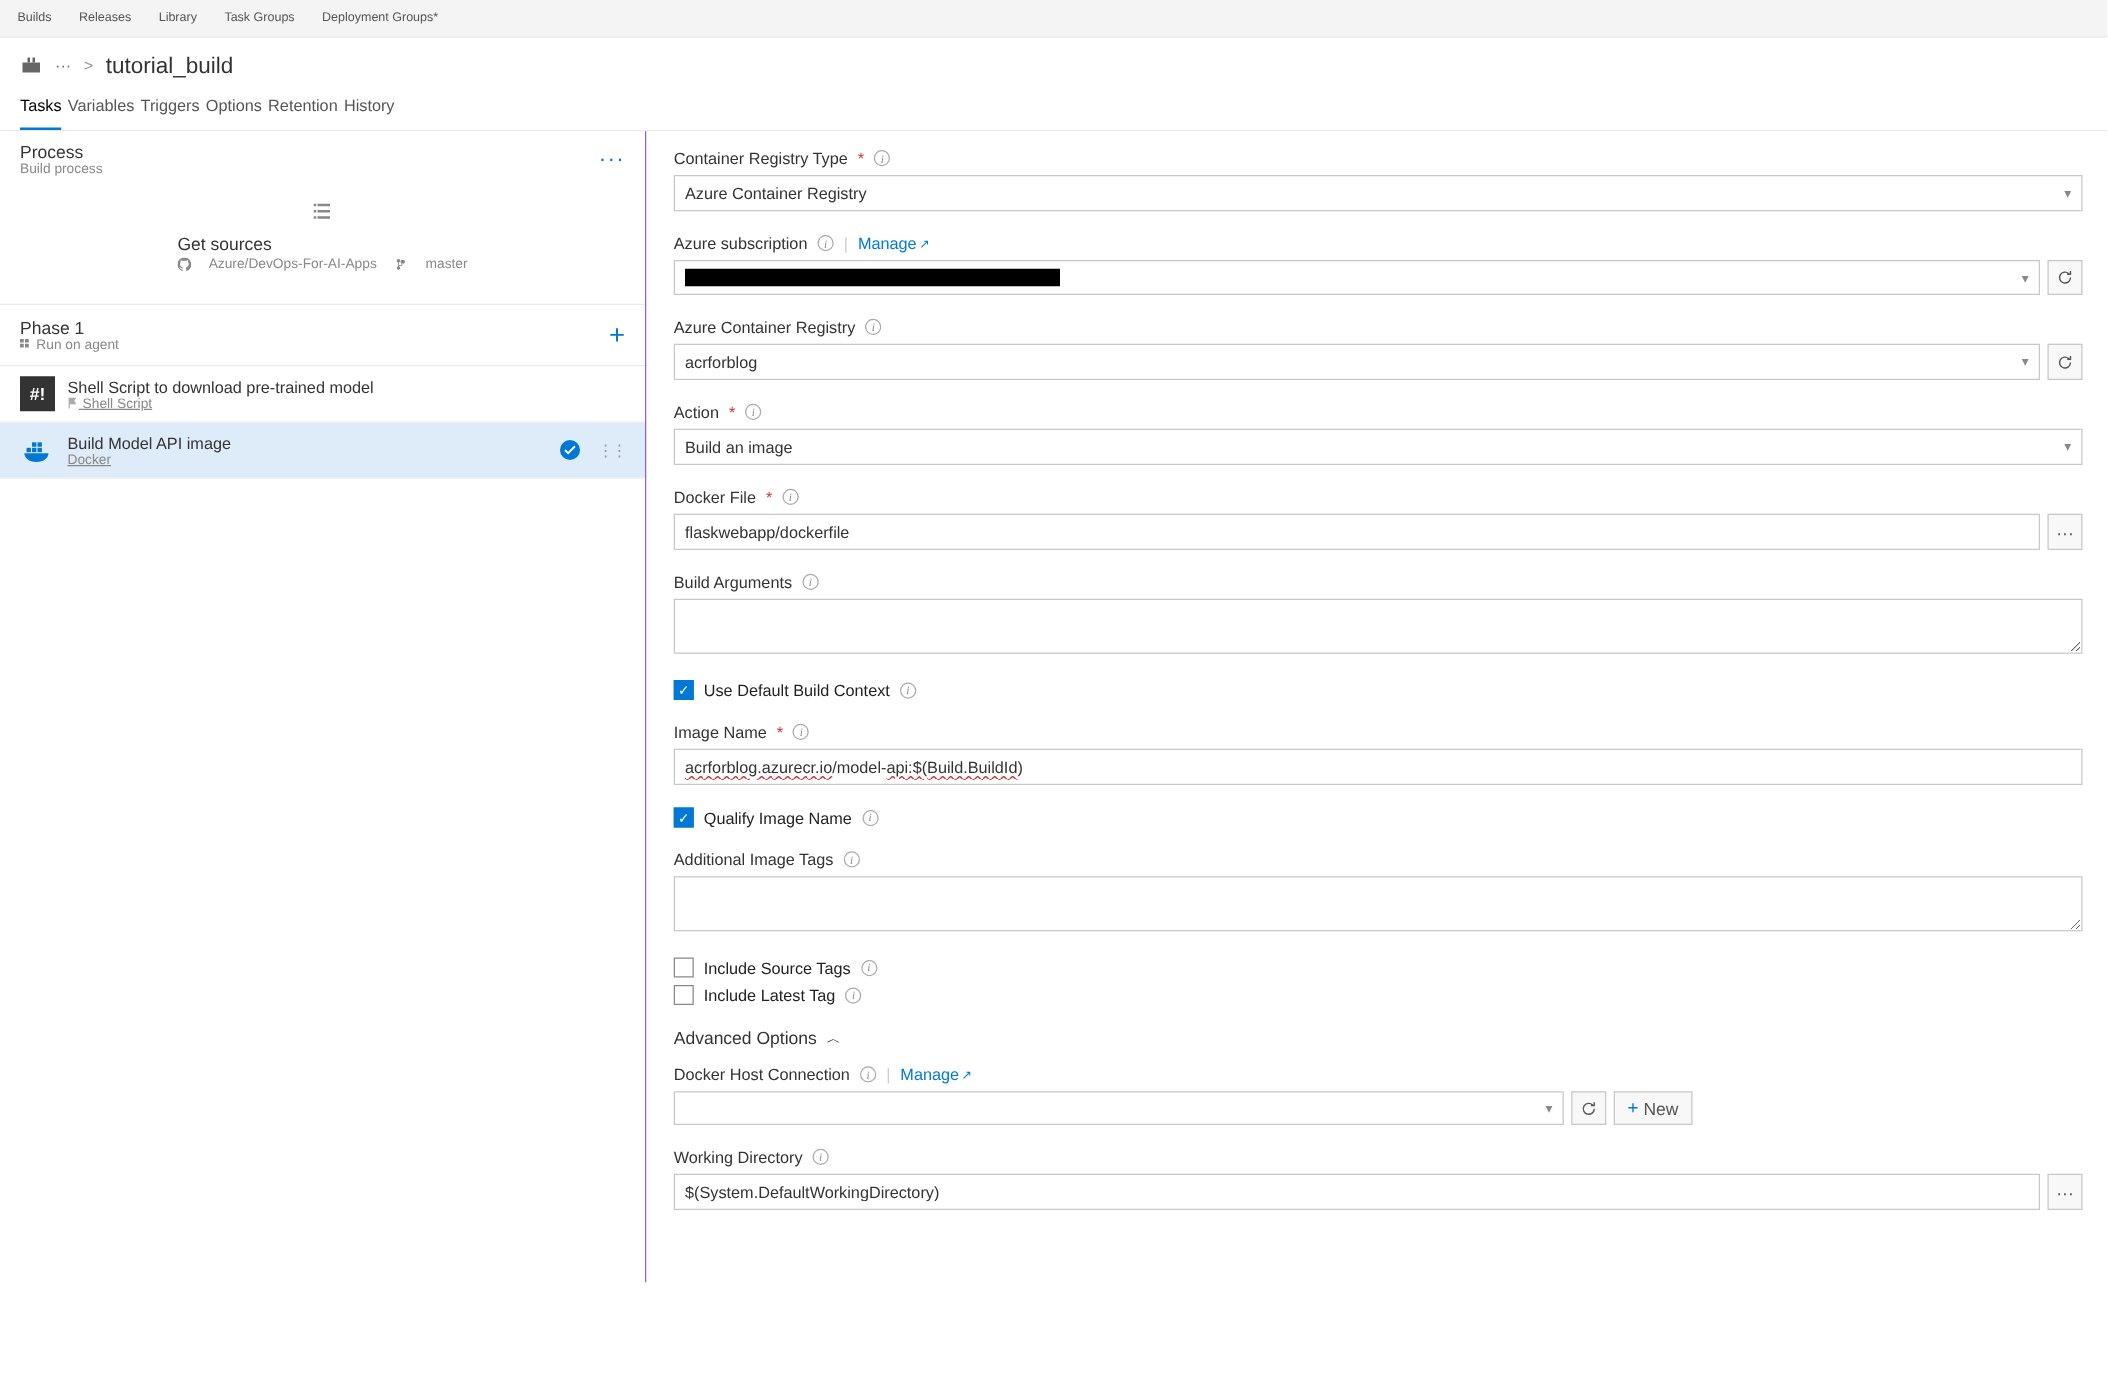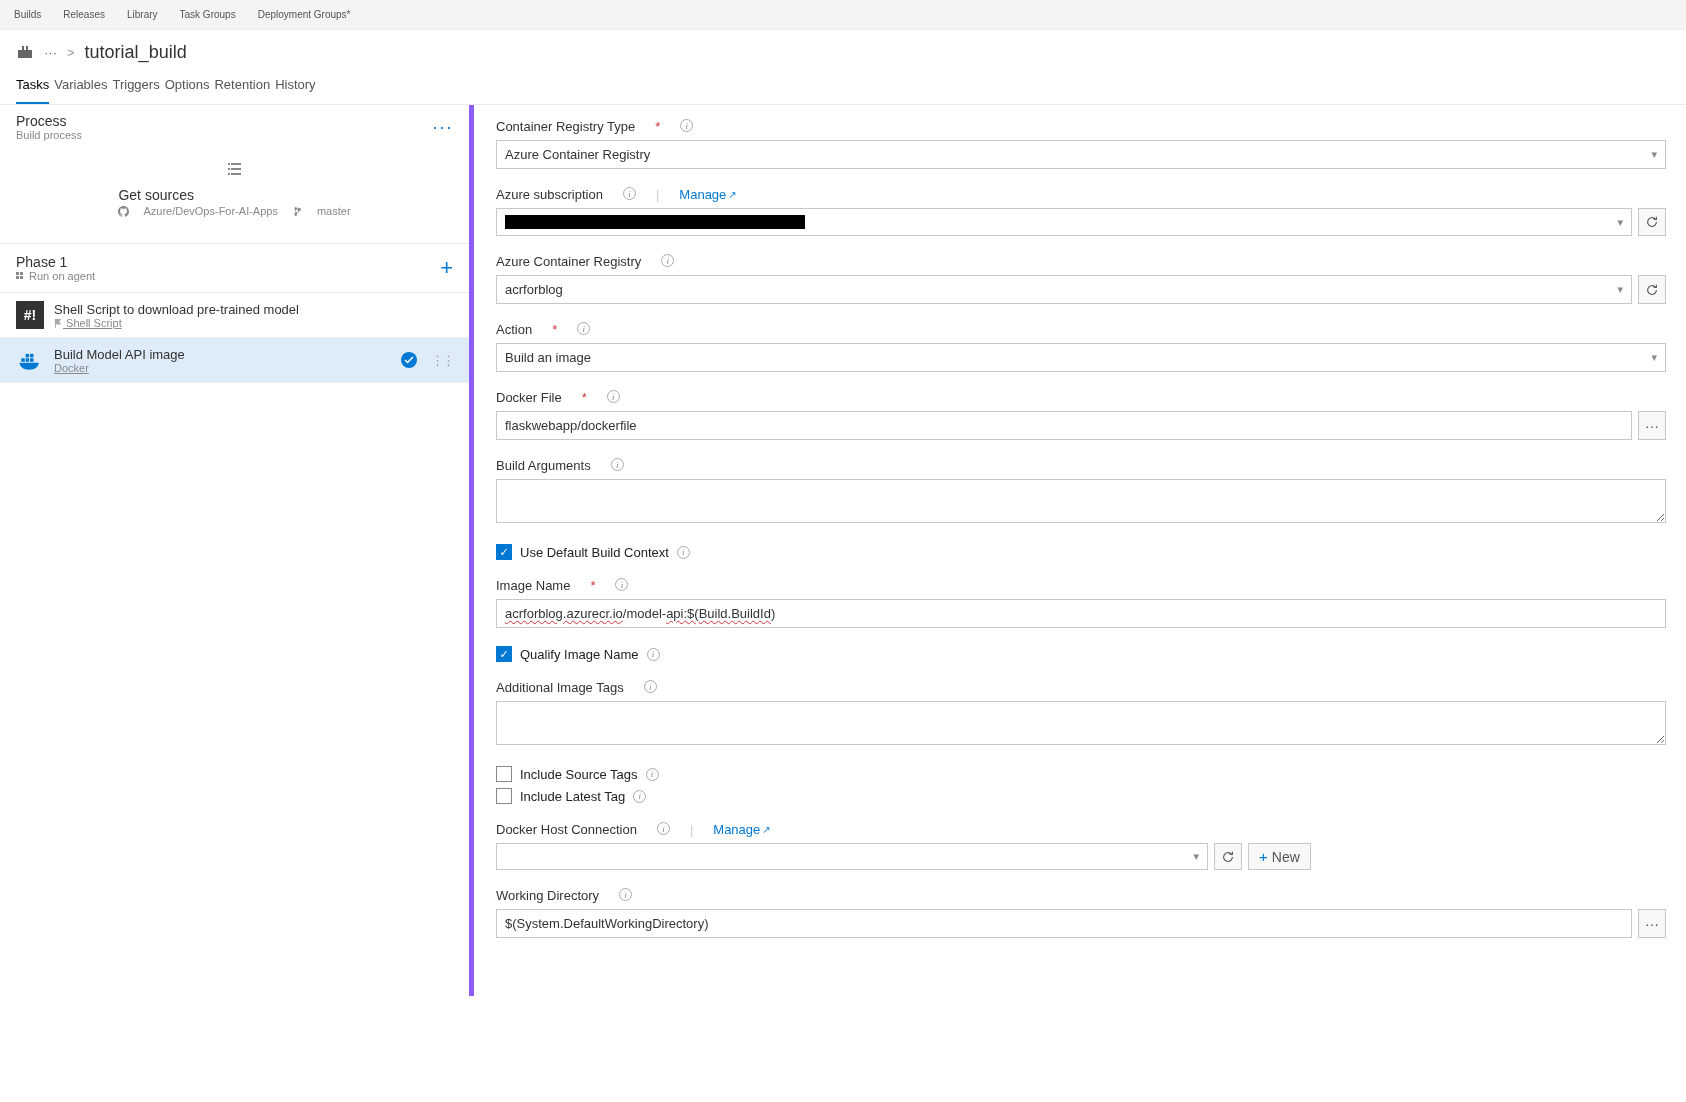--- a/index.html
+++ b/index.html
@@ -11,21 +11,21 @@
 .breadcrumb { display: flex; align-items: center; padding: 12px 16px 4px; gap: 10px; }
 .breadcrumb .dots { color: #666; }
 .breadcrumb .chev { color: #999; }
 .breadcrumb .title { font-size: 18px; color: #333; }
 
 .sub-tabs { display: flex; gap: 5px; padding: 10px 16px 0; border-bottom: 1px solid #eaeaea; }
 .sub-tabs a { color: #555; text-decoration: none; padding-bottom: 10px; }
 .sub-tabs a.active { color: #000; border-bottom: 2px solid #0078d4; }
 
 .content { display: flex; }
-.left-pane { width: 474px; border-right: 5px solid #8b5cf6; }
+.left-pane { width: 517px; border-right: 1px solid #8b5cf6; }
 .right-pane { flex: 1; padding: 14px 20px 40px 22px; }
 
 .process-row { padding: 8px 16px; display: flex; justify-content: space-between; align-items: center; }
 .process-row .pt { font-size: 14px; color: #333; }
 .process-row .ps { font-size: 11px; color: #888; }
 .process-row .menu { color: #0078d4; font-size: 18px; letter-spacing: 1px; }
 
 .sources-row { padding: 10px 16px; display: flex; align-items: center; gap: 10px; flex-direction: column; }
 .sources-row .icon { color: #888; margin-top: 2px; }
 .sources-row .title { font-size: 14px; color: #333; }
@@ -41,21 +41,21 @@
 .task-row.selected { background: #deecf9; }
 .task-row .ticon { width: 28px; height: 28px; display: flex; align-items: center; justify-content: center; font-size: 14px; }
 .task-row .ticon.hash { background: #333; color: #fff; font-weight: bold; }
 .task-row .ticon.docker { color: #0078d4; }
 .task-row .tname { font-size: 13px; color: #333; }
 .task-row .tsub { font-size: 11px; color: #888; text-decoration: underline; }
 .task-row .chk { margin-left: auto; color: #0078d4; }
 .task-row .grip { color: #999; margin-left: 4px; letter-spacing: -2px; }
 
 .form-group { margin-bottom: 18px; }
-.form-label { font-size: 13px; color: #333; margin-bottom: 6px; display: flex; gap: 20px; }
+.form-label { font-size: 13px; color: #333; margin-bottom: 6px; display: flex; align-items: center; gap: 8px; }
 .req { color: #d13438; }
 .info-icon { width: 13px; height: 13px; border: 1px solid #aaa; border-radius: 50%; display: inline-flex; align-items: center; justify-content: center; font-size: 9px; color: #888; font-family: Georgia, serif; font-style: italic; }
 .form-label .divider { color: #ccc; }
 .form-label .link { color: #0078d4; text-decoration: none; display: inline-flex; align-items: center; gap: 2px; }
 .ext-icon { font-size: 10px; }
 
 .field-row { display: flex; gap: 6px; align-items: stretch; }
 .field-row .control { flex: 1; }
 
 select, input[type=text], .select-like, textarea {
@@ -341,20 +341,24 @@
       <label>Include Source Tags</label>
       <span class="info-icon">i</span>
     </div>
 
     <div class="checkbox-row" style="margin-bottom:18px;">
       <span class="chkbox"></span>
       <label>Include Latest Tag</label>
       <span class="info-icon">i</span>
     </div>
 
+    <div class="section-header">
+      <span>Advanced Options</span>
+      <span class="chev2">︿</span>
+    </div>
 
     <div class="form-group">
       <div class="form-label">
         <span>Docker Host Connection</span>
         <span class="info-icon">i</span>
         <span class="divider">|</span>
         <a href="#" class="link">
             <span>Manage</span>
             <span class="ext-icon">↗</span>
           </a>

